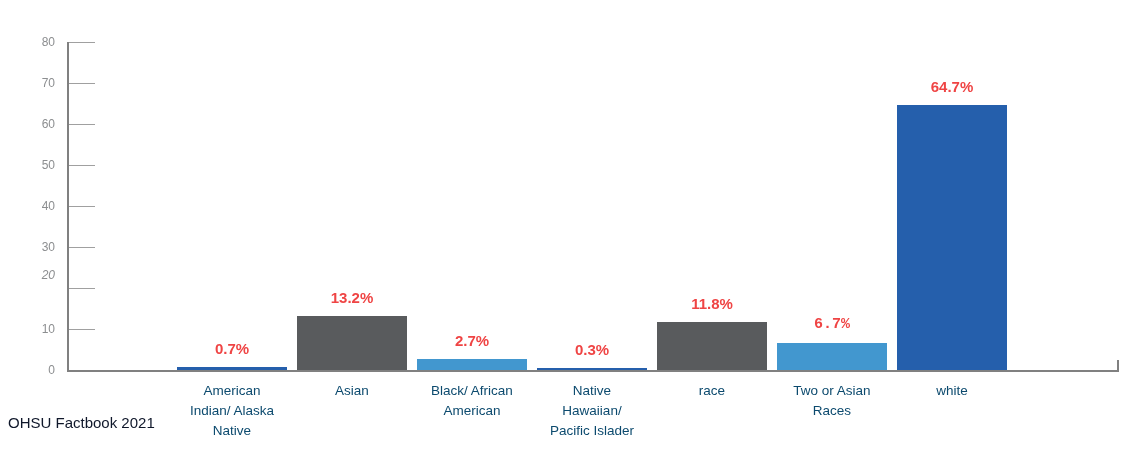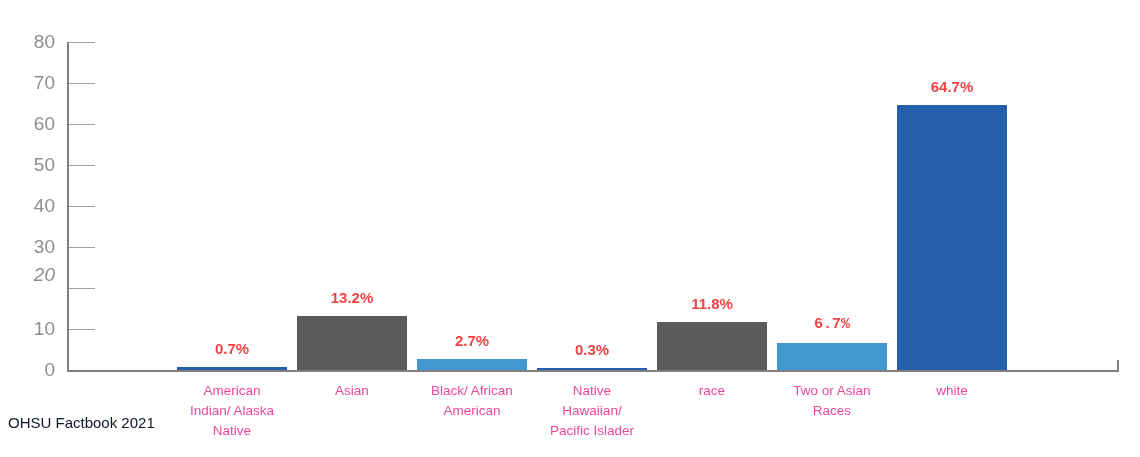--- a/index.html
+++ b/index.html
@@ -16,41 +16,41 @@
     overflow: hidden;
   }
   .axis-line  { position: absolute; background: #808080; }
   .tick-line  { position: absolute; background: #a0a0a0; height: 1px; }
   .ytick-label {
     position: absolute;
     width: 50px;
     height: 20px;
     line-height: 20px;
     text-align: right;
-    font-size: 19px;
+    font-size: 12px;
     color: #8c8e90;
   }
   .bar { position: absolute; }
   .value-label {
     position: absolute;
     width: 120px;
     height: 20px;
     line-height: 20px;
     text-align: center;
     font-size: 15px;
     font-weight: 700;
     color: #ef4444;
   }
   .category-label {
     position: absolute;
     width: 130px;
     text-align: center;
     font-size: 13.5px;
     line-height: 20px;
-    color: #ec4899;
+    color: #0c4a6e;
   }
   .footer-caption {
     position: absolute;
     left: 8px;
     top: 414px;
     font-size: 15px;
     color: #0f172a;
   }
 </style>
 </head>

